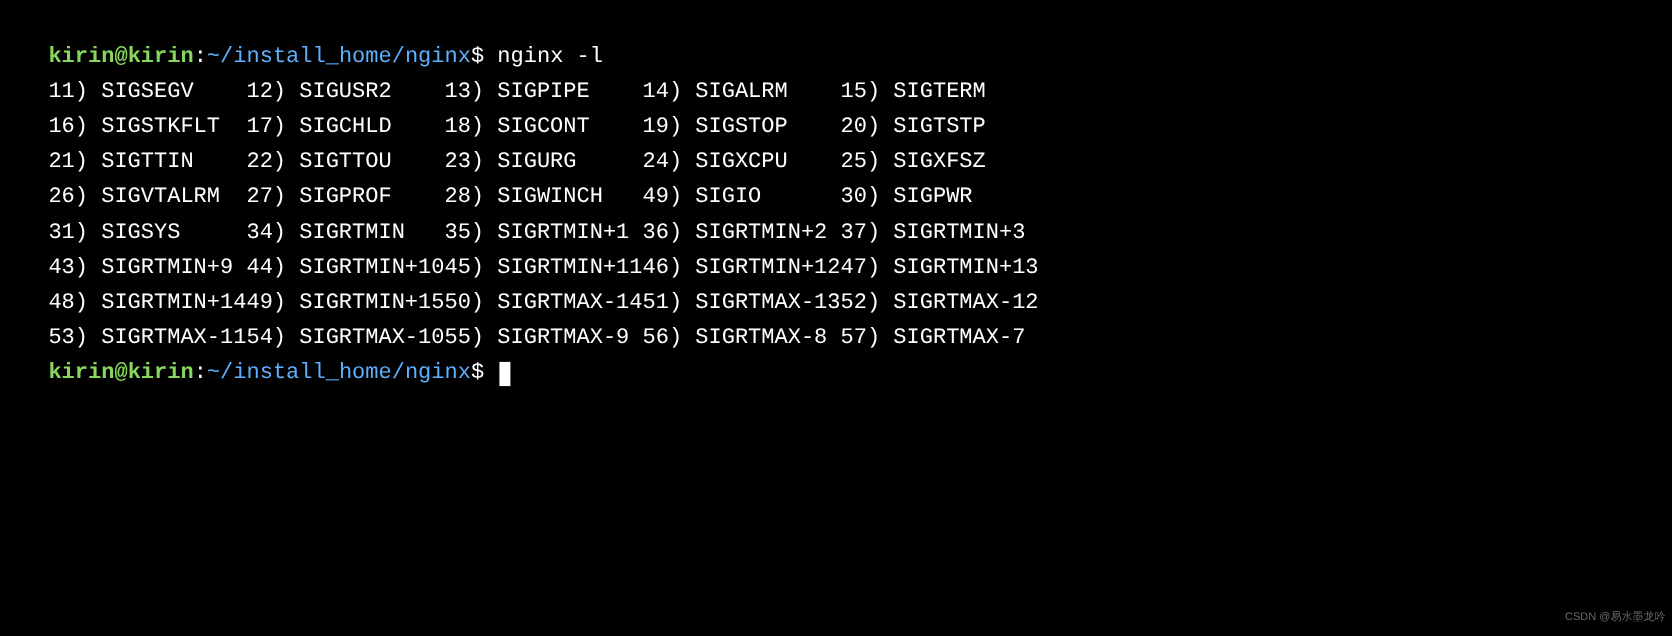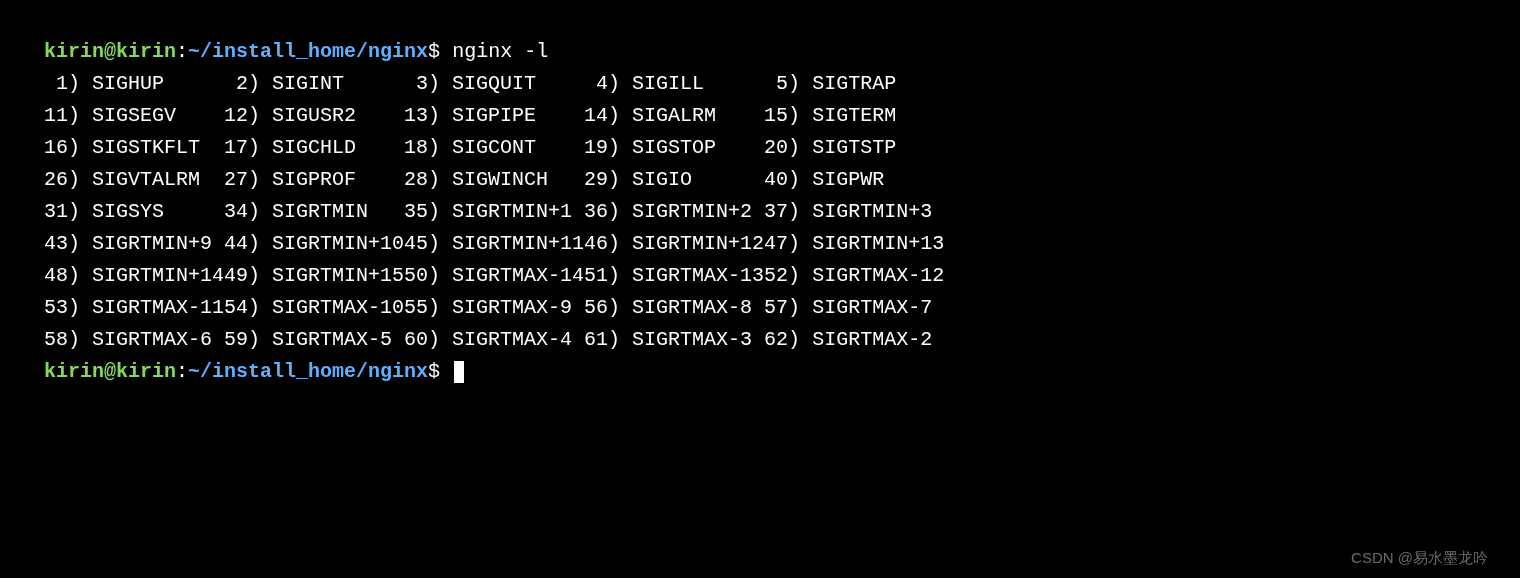--- a/index.html
+++ b/index.html
@@ -13,53 +13,52 @@
       width: 1520px;
       height: 578px;
       overflow: hidden;
       position: relative;
     }
     .line { white-space: pre; }
     .user { color: #87d75f; font-weight: bold; }
     .at { color: #87d75f; font-weight: bold; }
     .host { color: #87d75f; font-weight: bold; }
     .colon { color: #fff; }
-    .path { color: #5fafff; font-weight: bold; }
+    .path { color: #5fafff; font-weight: normal; }
     .dollar { color: #fff; }
     .cmd { color: #fff; }
     .signal-row { white-space: pre; color: #fff; }
     .cursor {
       display: inline-block;
       width: 10px;
       height: 22px;
       background: #fff;
       vertical-align: text-bottom;
       margin-left: 2px;
     }
     .watermark {
       position: absolute;
       bottom: 8px;
-      right: 32px;
+      right: 6px;
       color: #6a6a6a;
-      font-size: 15px;
+      font-size: 10px;
       font-family: sans-serif;
     }
   </style>
 </head>
 <body>
 
 <div class="line"><span class="user">kirin</span><span class="at">@</span><span class="host">kirin</span><span class="colon">:</span><span class="path">~/install_home/nginx</span><span class="dollar">$</span><span class="cmd"> nginx -l</span></div>
 
 <div id="signal-output">
-    <div class="signal-row"> 1) SIGHUP      2) SIGINT      3) SIGQUIT     4) SIGILL      5) SIGTRAP    </div>
     <div class="signal-row">11) SIGSEGV    12) SIGUSR2    13) SIGPIPE    14) SIGALRM    15) SIGTERM    </div>
     <div class="signal-row">16) SIGSTKFLT  17) SIGCHLD    18) SIGCONT    19) SIGSTOP    20) SIGTSTP    </div>
-    <div class="signal-row">26) SIGVTALRM  27) SIGPROF    28) SIGWINCH   29) SIGIO      40) SIGPWR     </div>
+    <div class="signal-row">21) SIGTTIN    22) SIGTTOU    23) SIGURG     24) SIGXCPU    25) SIGXFSZ    </div>
+    <div class="signal-row">26) SIGVTALRM  27) SIGPROF    28) SIGWINCH   49) SIGIO      30) SIGPWR     </div>
     <div class="signal-row">31) SIGSYS     34) SIGRTMIN   35) SIGRTMIN+1 36) SIGRTMIN+2 37) SIGRTMIN+3 </div>
     <div class="signal-row">43) SIGRTMIN+9 44) SIGRTMIN+1045) SIGRTMIN+1146) SIGRTMIN+1247) SIGRTMIN+13</div>
     <div class="signal-row">48) SIGRTMIN+1449) SIGRTMIN+1550) SIGRTMAX-1451) SIGRTMAX-1352) SIGRTMAX-12</div>
     <div class="signal-row">53) SIGRTMAX-1154) SIGRTMAX-1055) SIGRTMAX-9 56) SIGRTMAX-8 57) SIGRTMAX-7 </div>
-    <div class="signal-row">58) SIGRTMAX-6 59) SIGRTMAX-5 60) SIGRTMAX-4 61) SIGRTMAX-3 62) SIGRTMAX-2 </div>
   </div>
 
 <div class="line"><span class="user">kirin</span><span class="at">@</span><span class="host">kirin</span><span class="colon">:</span><span class="path">~/install_home/nginx</span><span class="dollar">$</span><span class="cmd"> </span><span class="cursor"></span></div>
 
 <div class="watermark">CSDN @易水墨龙吟</div>
 
 </body></html>

